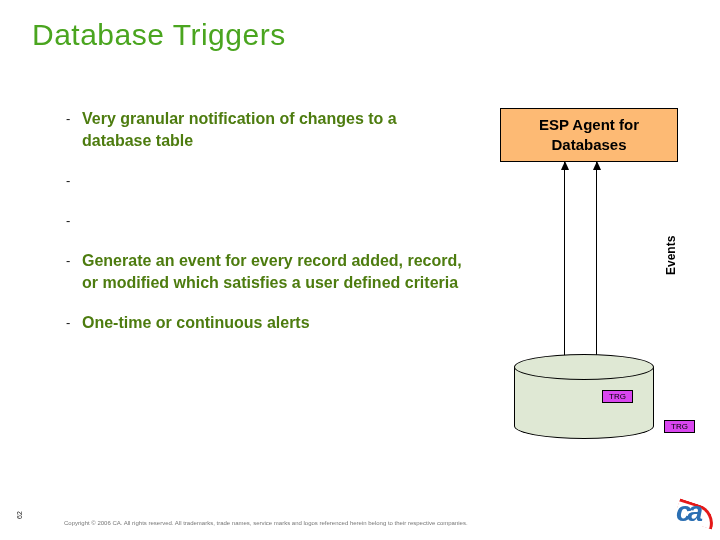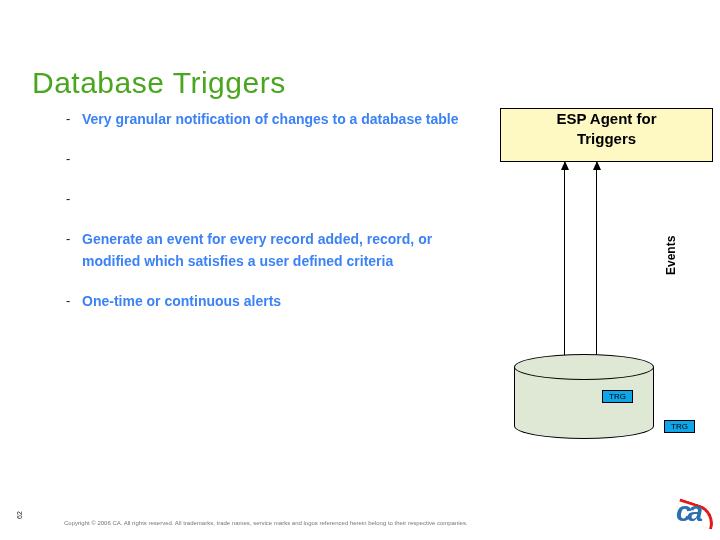--- a/index.html
+++ b/index.html
@@ -1,33 +1,33 @@
 <!DOCTYPE html>
 <html><head>
 <meta charset="utf-8">
 <style>
   * { margin: 0; padding: 0; box-sizing: border-box; }
   html, body { width: 720px; height: 540px; font-family: Verdana, Arial, sans-serif; background: #fff; overflow: hidden; }
   .slide { position: relative; width: 720px; height: 540px; background: #fff; }
-  .title { position: absolute; left: 32px; top: 18px; font-size: 30px; color: #4aa51f; font-weight: 400; letter-spacing: 0.5px; margin-top: 48px; }
+  .title { position: absolute; left: 32px; top: 18px; font-size: 30px; color: #4aa51f; font-weight: 400; letter-spacing: 0.5px; }
   .bullets { position: absolute; left: 66px; top: 108px; width: 398px; }
   .bullet { display: flex; margin-bottom: 18px; }
   .dash { flex: 0 0 16px; color: #111; font-size: 13px; line-height: 22px; }
-  .txt { font-size: 14px; line-height: 22px; color: #3b82f6; font-weight: 600; }
-  .esp-box { position: absolute; left: 500px; top: 108px; width: 213px; height: 54px; background: #fef9c3; border: 1px solid #000; text-align: center; font-size: 15px; font-weight: 700; line-height: 20px; }
+  .txt { font-size: 16px; line-height: 22px; color: #4d7c0f; font-weight: 600; }
+  .esp-box { position: absolute; left: 500px; top: 108px; width: 178px; height: 54px; background: #fdba74; border: 1px solid #000; text-align: center; font-size: 15px; font-weight: 700; padding-top: 6px; line-height: 20px; }
   .arrows { position: absolute; left: 548px; top: 162px; width: 70px; height: 204px; }
   .arrow { position: absolute; width: 0; border-left: 1.5px solid #000; }
   .arrow::before { content: ""; position: absolute; top: -1px; left: -4.5px; width: 0; height: 0; border-left: 4px solid transparent; border-right: 4px solid transparent; border-bottom: 9px solid #000; }
   .arrow1 { left: 16px; height: 204px; }
   .arrow2 { left: 48px; height: 204px; }
   .events-label { position: absolute; left: 664px; top: 275px; font-size: 12px; font-weight: 700; transform: rotate(-90deg); transform-origin: left top; }
   .db { position: absolute; left: 514px; top: 354px; width: 140px; height: 92px; }
   .db-top { position: absolute; top: 0; left: 0; width: 140px; height: 26px; background: #dfe8d4; border: 1px solid #000; border-radius: 50%; z-index: 2; }
   .db-body { position: absolute; top: 13px; left: 0; width: 140px; height: 72px; background: #dfe8d4; border: 1px solid #000; border-top: none; border-radius: 0 0 70px 70px / 0 0 13px 13px; z-index: 1; }
-  .trg { position: absolute; background: #0ea5e9; border: 1px solid #000; font-size: 8px; font-weight: 400; padding: 1px 6px; z-index: 3; }
+  .trg { position: absolute; background: #d946ef; border: 1px solid #000; font-size: 8px; font-weight: 400; padding: 1px 6px; z-index: 3; }
   .trg1 { left: 602px; top: 390px; }
   .trg2 { left: 664px; top: 420px; }
   .footer { position: absolute; left: 64px; bottom: 14px; font-size: 6px; color: #777; }
   .pagenum { position: absolute; left: 16px; bottom: 14px; font-size: 7px; color: #222; transform: rotate(-90deg); transform-origin: left top; }
   .logo { position: absolute; right: 4px; bottom: 10px; width: 40px; height: 30px; }
   .logo .c { font-family: Arial, sans-serif; font-weight: 900; font-style: italic; font-size: 28px; color: #2b6fb3; letter-spacing: -4px; position: absolute; left: 0; top: -4px; }
   .logo .swoosh { position: absolute; top: 4px; left: 0; width: 40px; height: 20px; border: 3px solid #e20000; border-left: none; border-bottom: none; border-radius: 0 40px 0 0; transform: rotate(18deg); opacity: 0.9; }
 </style>
 </head>
 <body>
@@ -52,21 +52,21 @@
       <div class="txt">Generate an event for every record added, record, or modified which satisfies a user defined criteria</div>
     </div>
     <div class="bullet">
       <div class="dash">-</div>
       <div class="txt">One-time or continuous alerts</div>
     </div>
   </div>
 
   <div class="esp-box">
     <span>ESP Agent for</span><br>
-    <span>Triggers</span>
+    <span>Databases</span>
   </div>
 
   <div class="arrows">
     <div class="arrow arrow1"></div>
     <div class="arrow arrow2"></div>
   </div>
 
   <div class="events-label">Events</div>
 
   <div class="db">

